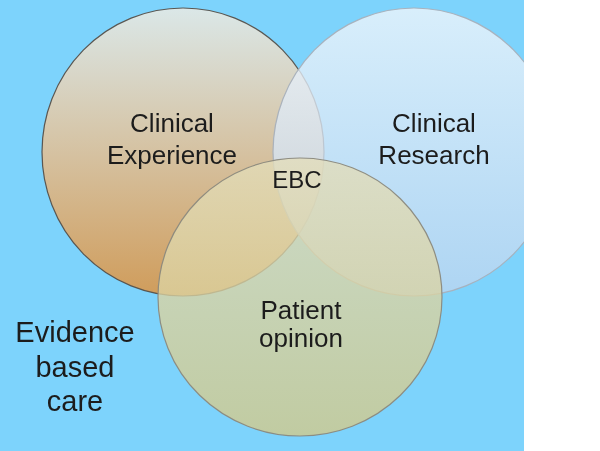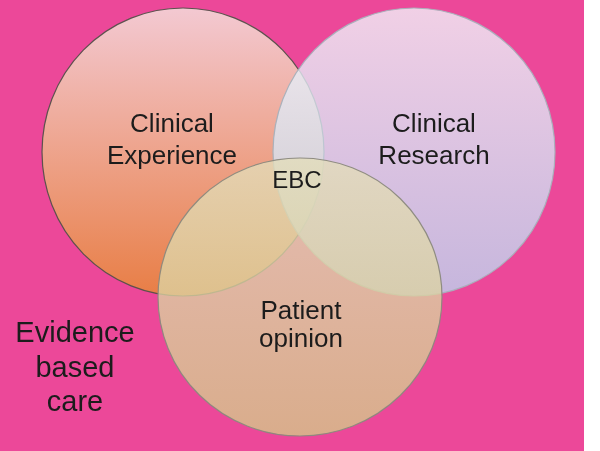--- a/index.html
+++ b/index.html
@@ -2,23 +2,23 @@
 <html><head>
 <meta charset="utf-8">
 <style>
   html, body {
     margin: 0;
     padding: 0;
     background: #ffffff;
   }
   .canvas {
     position: relative;
-    width: 584px;
+    width: 524px;
     height: 451px;
-    background: #ec4899;
+    background: #7dd3fc;
     overflow: hidden;
     font-family: "Liberation Sans", sans-serif;
   }
   svg text {
     font-family: "Liberation Sans", sans-serif;
     fill: #1c1c1c;
   }
   .circle-label { font-size: 26px; }
   .center-label { font-size: 24px; }
   .caption-label { font-size: 29px; }

